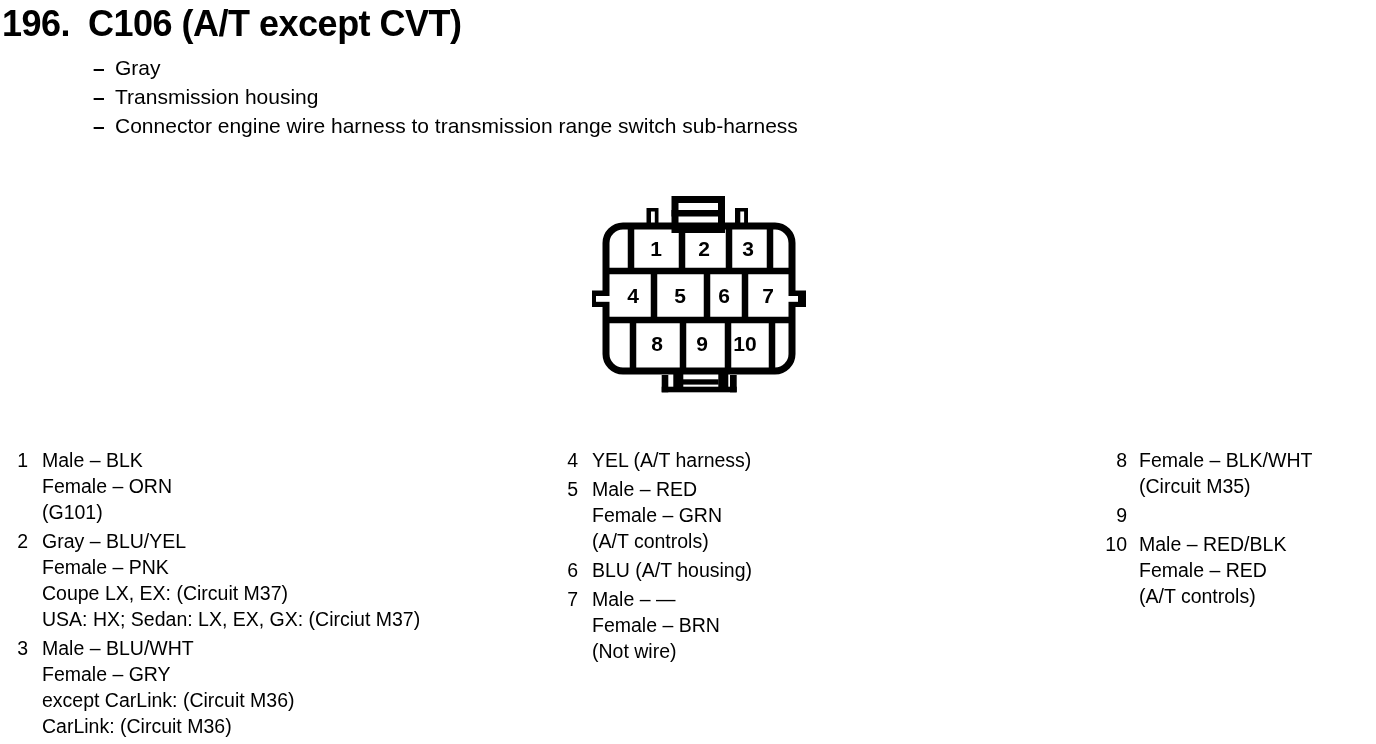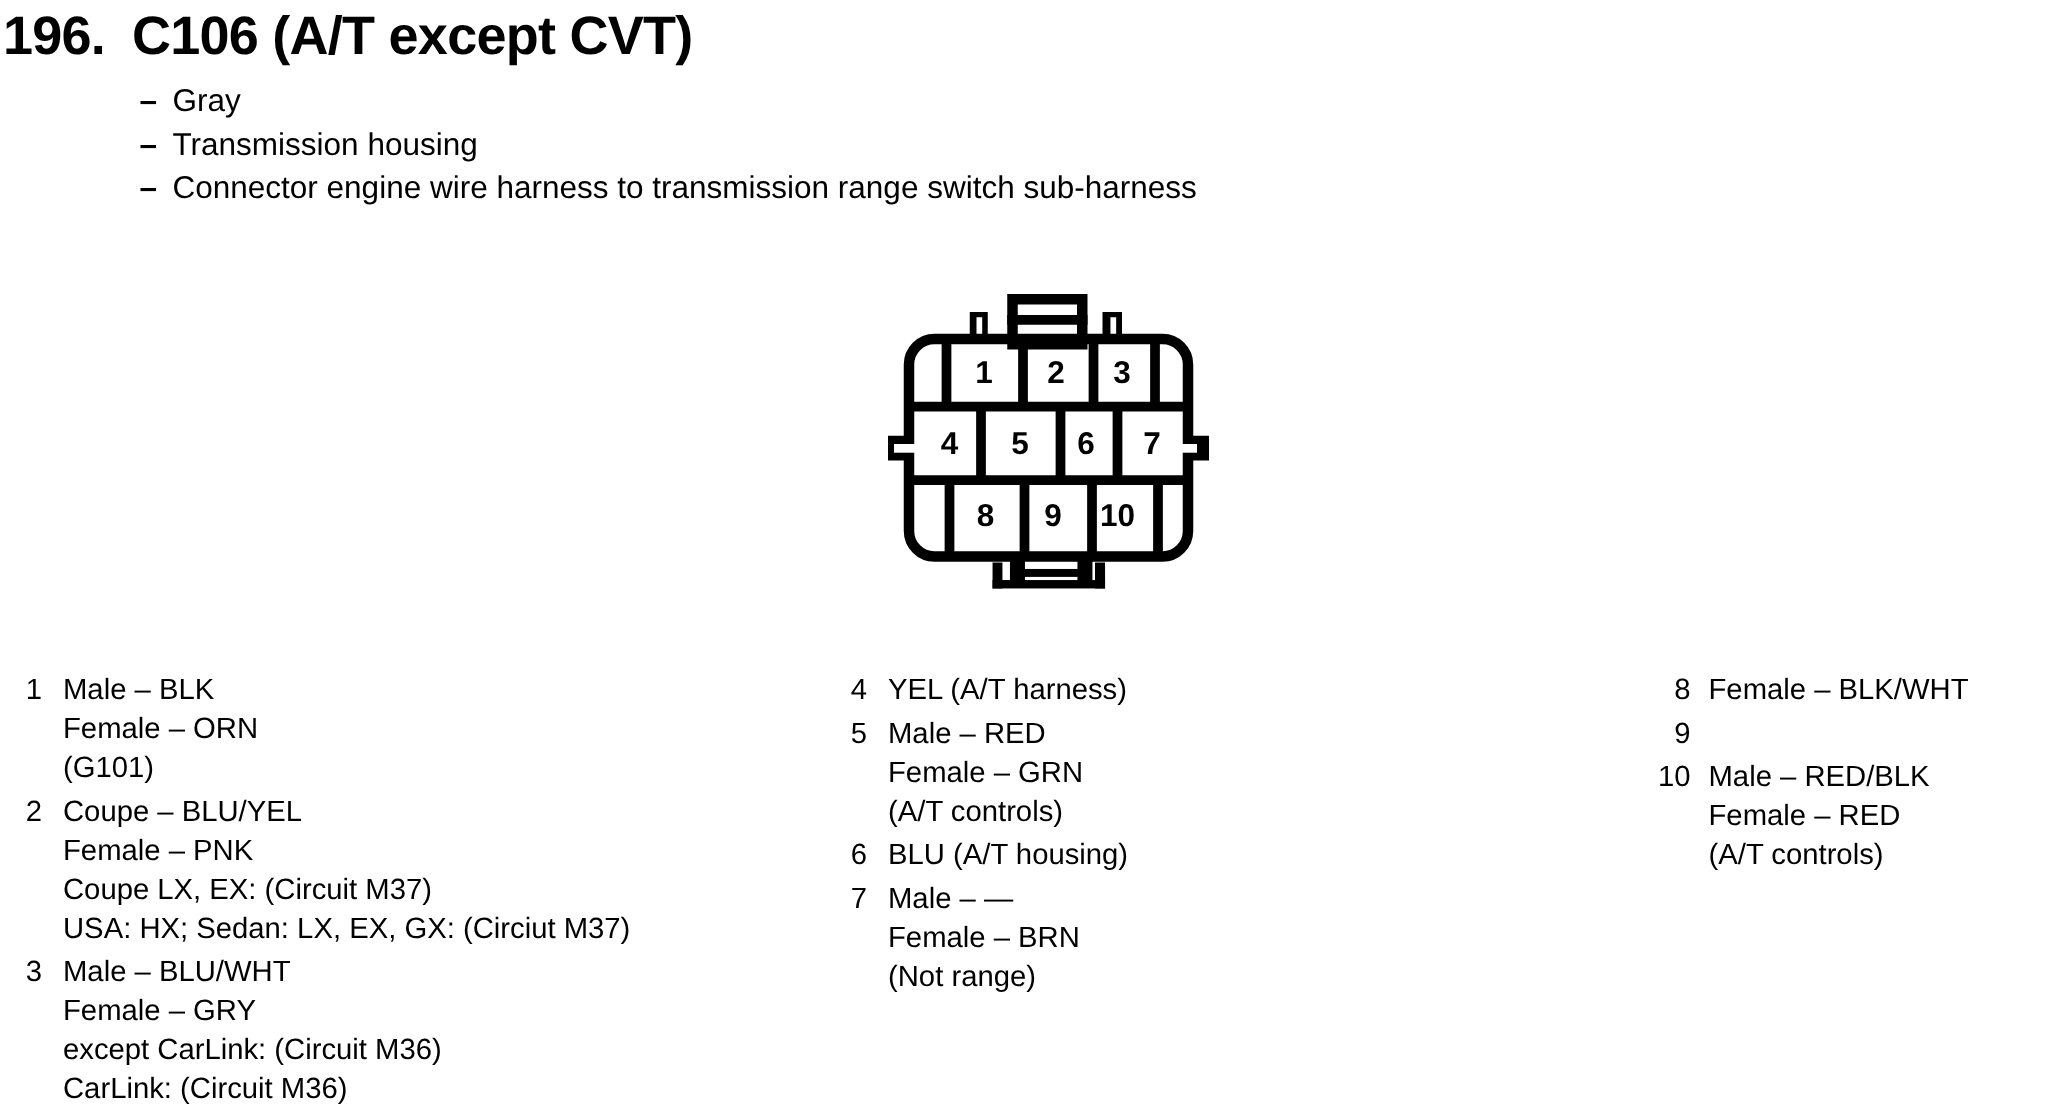--- a/index.html
+++ b/index.html
@@ -129,21 +129,21 @@
         <div class="num">1</div>
         <div>
           <div>Male – BLK</div>
           <div>Female – ORN</div>
           <div>(G101)</div>
         </div>
       </div>
       <div class="entry">
         <div class="num">2</div>
         <div>
-          <div>Coupe – BLU/YEL</div>
+          <div>Gray – BLU/YEL</div>
           <div>Female – PNK</div>
           <div>Coupe LX, EX: (Circuit M37)</div>
           <div>USA: HX; Sedan: LX, EX, GX: (Circiut M37)</div>
         </div>
       </div>
       <div class="entry">
         <div class="num">3</div>
         <div>
           <div>Male – BLU/WHT</div>
           <div>Female – GRY</div>
@@ -171,29 +171,30 @@
         <div class="num">6</div>
         <div>
           <div>BLU (A/T housing)</div>
         </div>
       </div>
       <div class="entry">
         <div class="num">7</div>
         <div>
           <div>Male – —</div>
           <div>Female – BRN</div>
-          <div>(Not range)</div>
+          <div>(Not wire)</div>
         </div>
       </div>
     </div>
   <div class="pin-col" id="pin-col-3">
       <div class="entry">
         <div class="num">8</div>
         <div>
           <div>Female – BLK/WHT</div>
+          <div>(Circuit M35)</div>
         </div>
       </div>
       <div class="entry">
         <div class="num">9</div>
       </div>
       <div class="entry">
         <div class="num">10</div>
         <div>
           <div>Male – RED/BLK</div>
           <div>Female – RED</div>

